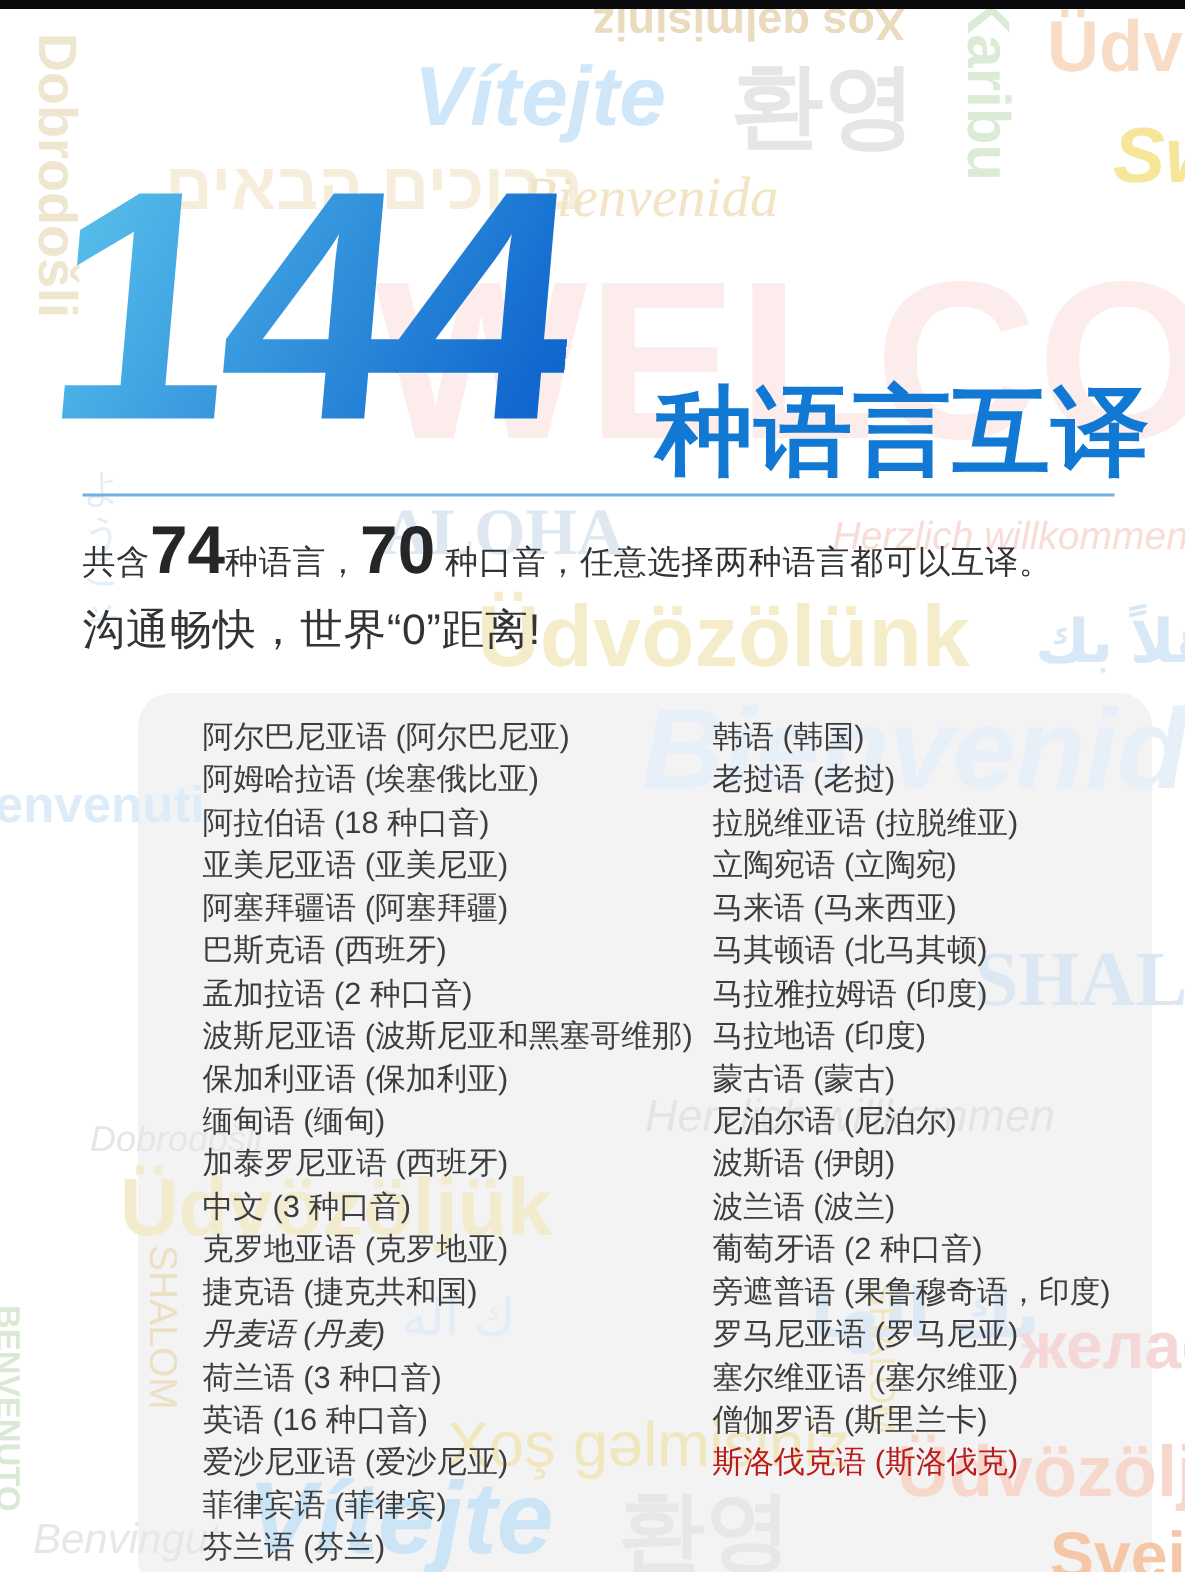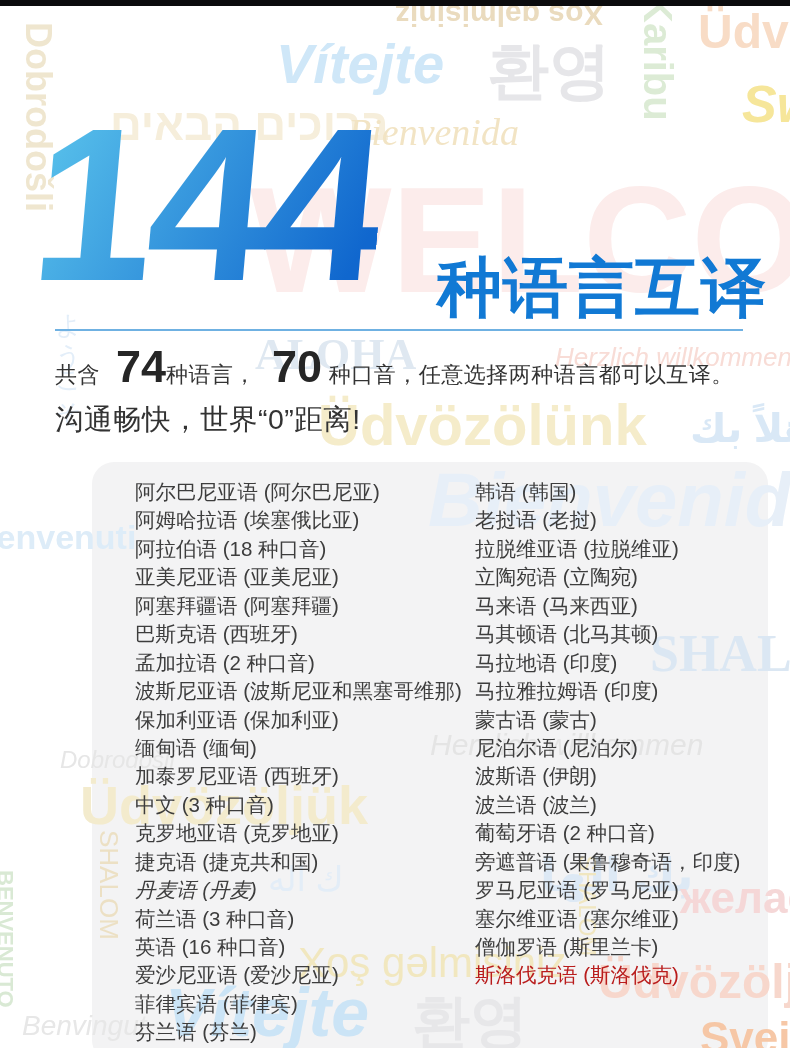--- a/index.html
+++ b/index.html
@@ -30,21 +30,21 @@
   }
   #hero-suffix{
     position:absolute;left:437px;top:244px;
     font-size:65px;font-weight:bold;letter-spacing:1px;
   }
   #divider{position:absolute;left:55px;top:329px;width:688px;height:2px;z-index:3;}
   
   #intro{position:absolute;left:55px;top:342px;width:710px;z-index:3;color:#333;}
   #intro-line1{height:50px;line-height:50px;white-space:nowrap;}
   .seg-small{font-size:22px;vertical-align:baseline;letter-spacing:0.5px;}
-  .seg-big{font-size:45px;font-weight:bold;color:#262626;vertical-align:baseline;margin-left:16px;}
+  .seg-big{font-size:45px;font-weight:bold;color:#262626;vertical-align:baseline;}
   #intro-line2{font-size:28.5px;margin-top:9px;letter-spacing:0.5px;}
   
   #list{position:absolute;left:92px;top:478px;width:676px;z-index:3;}
   .lang-col{position:absolute;top:0;}
   #col-left{left:43px;}
   #col-right{left:383px;}
   .lang-row{height:28.45px;line-height:28.45px;font-size:20.5px;white-space:nowrap;}
 </style>
 </head>
 <body>
@@ -123,22 +123,22 @@
       <div class="lang-row" style="color: rgb(61, 61, 61);">菲律宾语 (菲律宾)</div>
       <div class="lang-row" style="color: rgb(61, 61, 61);">芬兰语 (芬兰)</div>
     </div>
   <div id="col-right" class="lang-col">
       <div class="lang-row" style="color: rgb(61, 61, 61);">韩语 (韩国)</div>
       <div class="lang-row" style="color: rgb(61, 61, 61);">老挝语 (老挝)</div>
       <div class="lang-row" style="color: rgb(61, 61, 61);">拉脱维亚语 (拉脱维亚)</div>
       <div class="lang-row" style="color: rgb(61, 61, 61);">立陶宛语 (立陶宛)</div>
       <div class="lang-row" style="color: rgb(61, 61, 61);">马来语 (马来西亚)</div>
       <div class="lang-row" style="color: rgb(61, 61, 61);">马其顿语 (北马其顿)</div>
+      <div class="lang-row" style="color: rgb(61, 61, 61);">马拉雅拉姆语 (印度)</div>
       <div class="lang-row" style="color: rgb(61, 61, 61);">马拉地语 (印度)</div>
-      <div class="lang-row" style="color: rgb(61, 61, 61);">马拉雅拉姆语 (印度)</div>
       <div class="lang-row" style="color: rgb(61, 61, 61);">蒙古语 (蒙古)</div>
       <div class="lang-row" style="color: rgb(61, 61, 61);">尼泊尔语 (尼泊尔)</div>
       <div class="lang-row" style="color: rgb(61, 61, 61);">波斯语 (伊朗)</div>
       <div class="lang-row" style="color: rgb(61, 61, 61);">波兰语 (波兰)</div>
       <div class="lang-row" style="color: rgb(61, 61, 61);">葡萄牙语 (2 种口音)</div>
       <div class="lang-row" style="color: rgb(61, 61, 61);">旁遮普语 (果鲁穆奇语，印度)</div>
       <div class="lang-row" style="color: rgb(61, 61, 61);">罗马尼亚语 (罗马尼亚)</div>
       <div class="lang-row" style="color: rgb(61, 61, 61);">塞尔维亚语 (塞尔维亚)</div>
       <div class="lang-row" style="color: rgb(61, 61, 61);">僧伽罗语 (斯里兰卡)</div>
       <div class="lang-row" style="color: #b91c1c;">斯洛伐克语 (斯洛伐克)</div>

